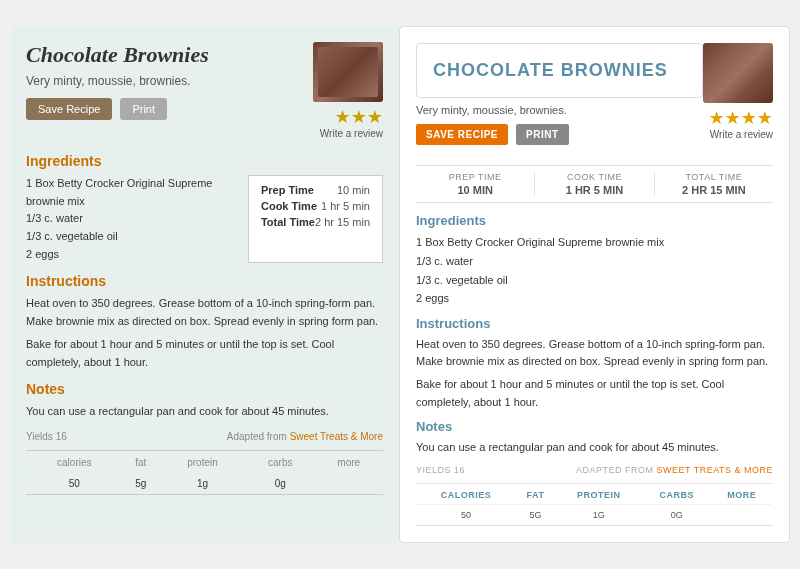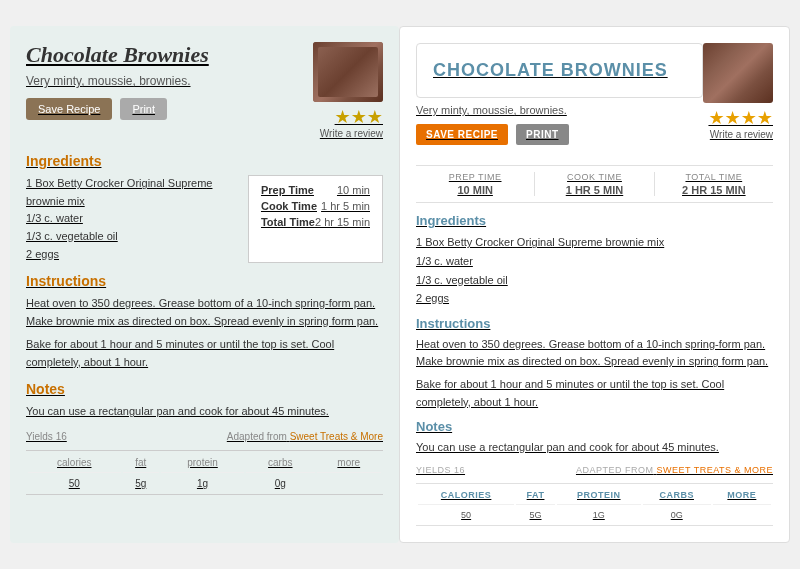--- a/index.html
+++ b/index.html
@@ -8,21 +8,20 @@
       background: #f0f0f0;
       display: flex;
       justify-content: center;
       align-items: center;
       min-height: 100vh;
       padding: 10px;
     }
     .container {
       display: flex;
       width: 800px;
-      text-decoration: underline;
     }
 
     
     .left-panel {
       background: #e8f0ee;
       border-radius: 4px;
       padding: 16px;
       flex: 1;
       min-width: 0;
     }

